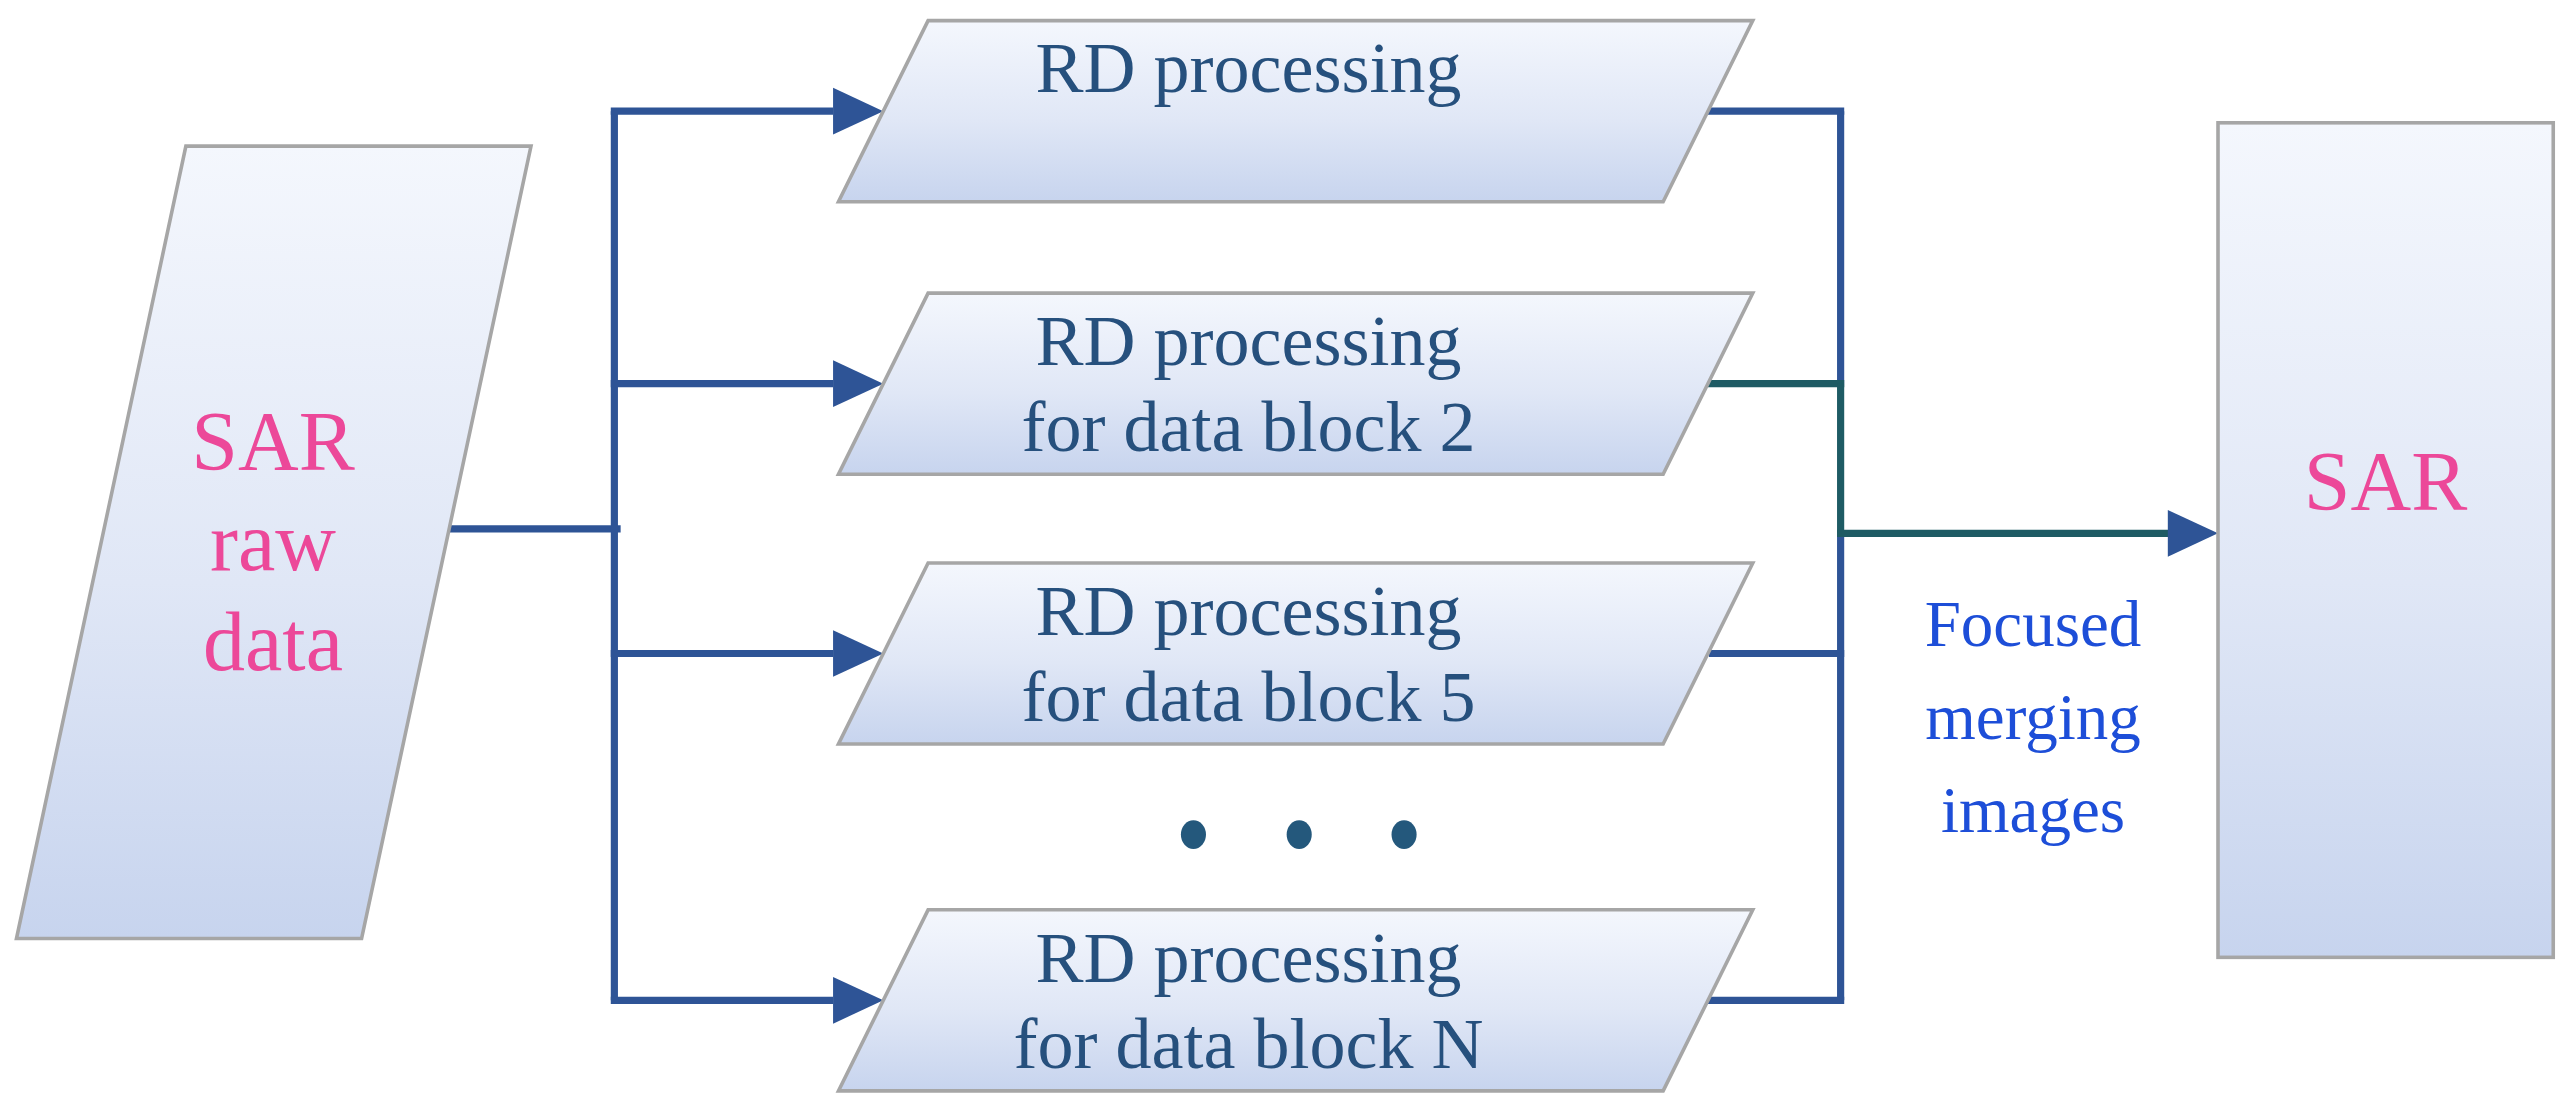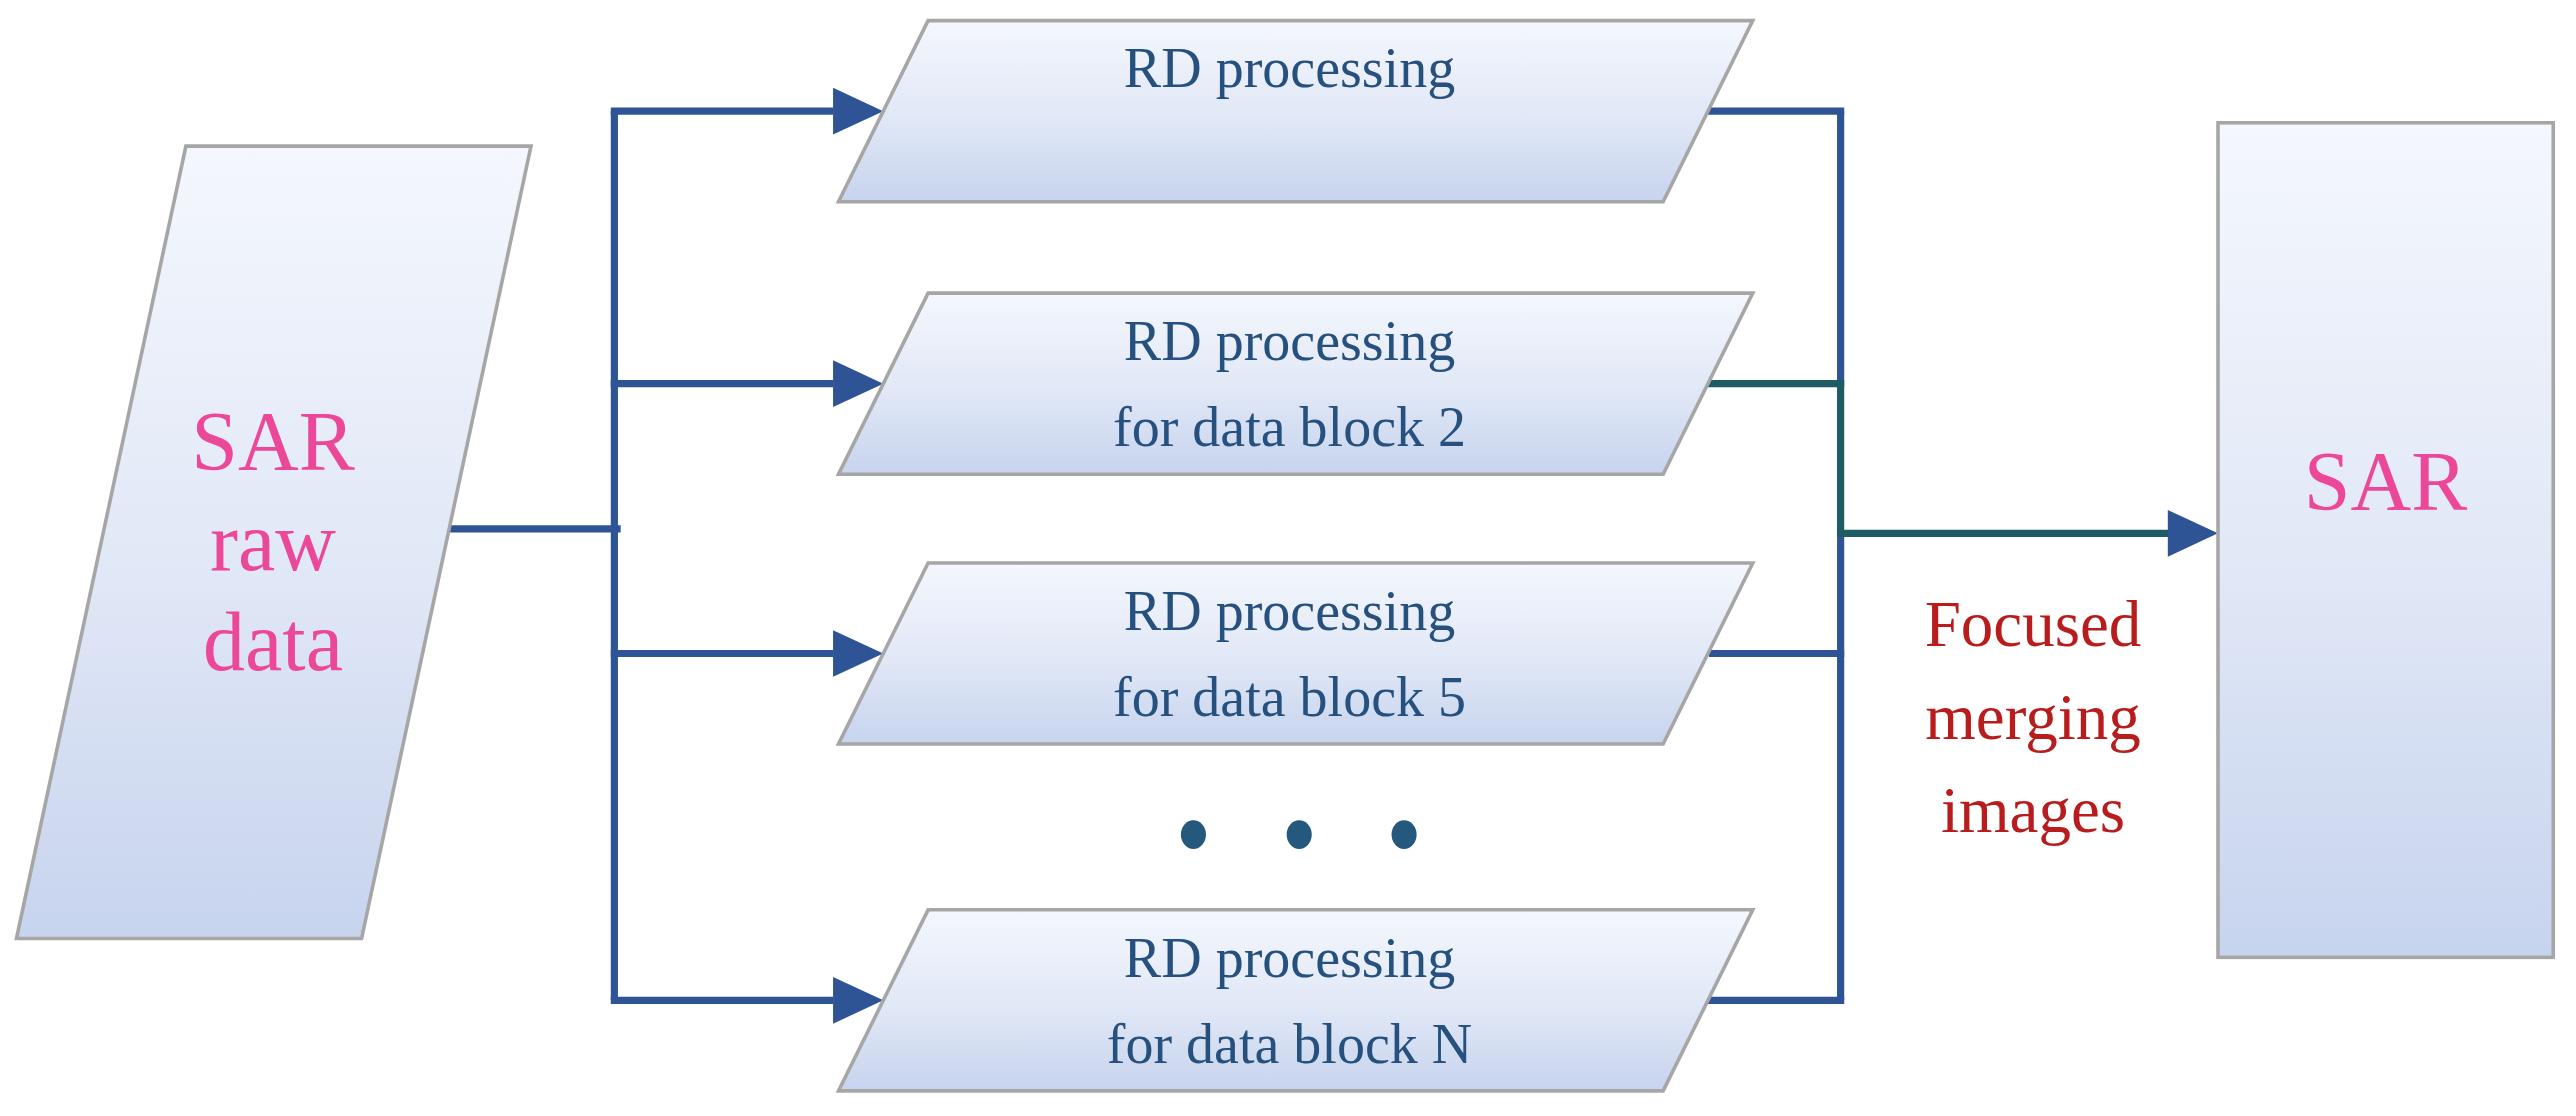--- a/index.html
+++ b/index.html
@@ -13,26 +13,26 @@
   .stage svg{position:absolute;left:0;top:0;}
   .label{
     position:absolute;
     text-align:center;
     white-space:nowrap;
   }
   .node-text{color:#26507d;}
   .big-text{color:#ec4899;font-size:84px;line-height:100px;}
   .raw-label{left:49px;top:392px;width:448px;}
   .img-label{left:2218px;top:423px;width:335px;font-size:84px;line-height:117px;}
-  .block-label{left:949px;width:681px;font-size:56px;line-height:86px;}
+  .block-label{left:908px;width:681px;font-size:72px;line-height:86px;}
   .block-label-1{top:25px;}
   .block-label-2{top:298px;}
   .block-label-3{top:568px;}
   .block-label-n{top:915px;}
-  .focused-label{left:1856px;top:578px;width:354px;font-size:65px;line-height:93px;color:#b91c1c;}
+  .focused-label{left:1856px;top:578px;width:354px;font-size:65px;line-height:93px;color:#1d4ed8;}
 </style>
 </head>
 <body>
 
 <div class="stage">
 
   <svg width="2576" height="1116" viewBox="0 0 2873 1245">
     <defs>
       <linearGradient id="shapeGrad" x1="0" y1="0" x2="0" y2="1">
         <stop offset="0" stop-color="#f4f7fd"></stop>

